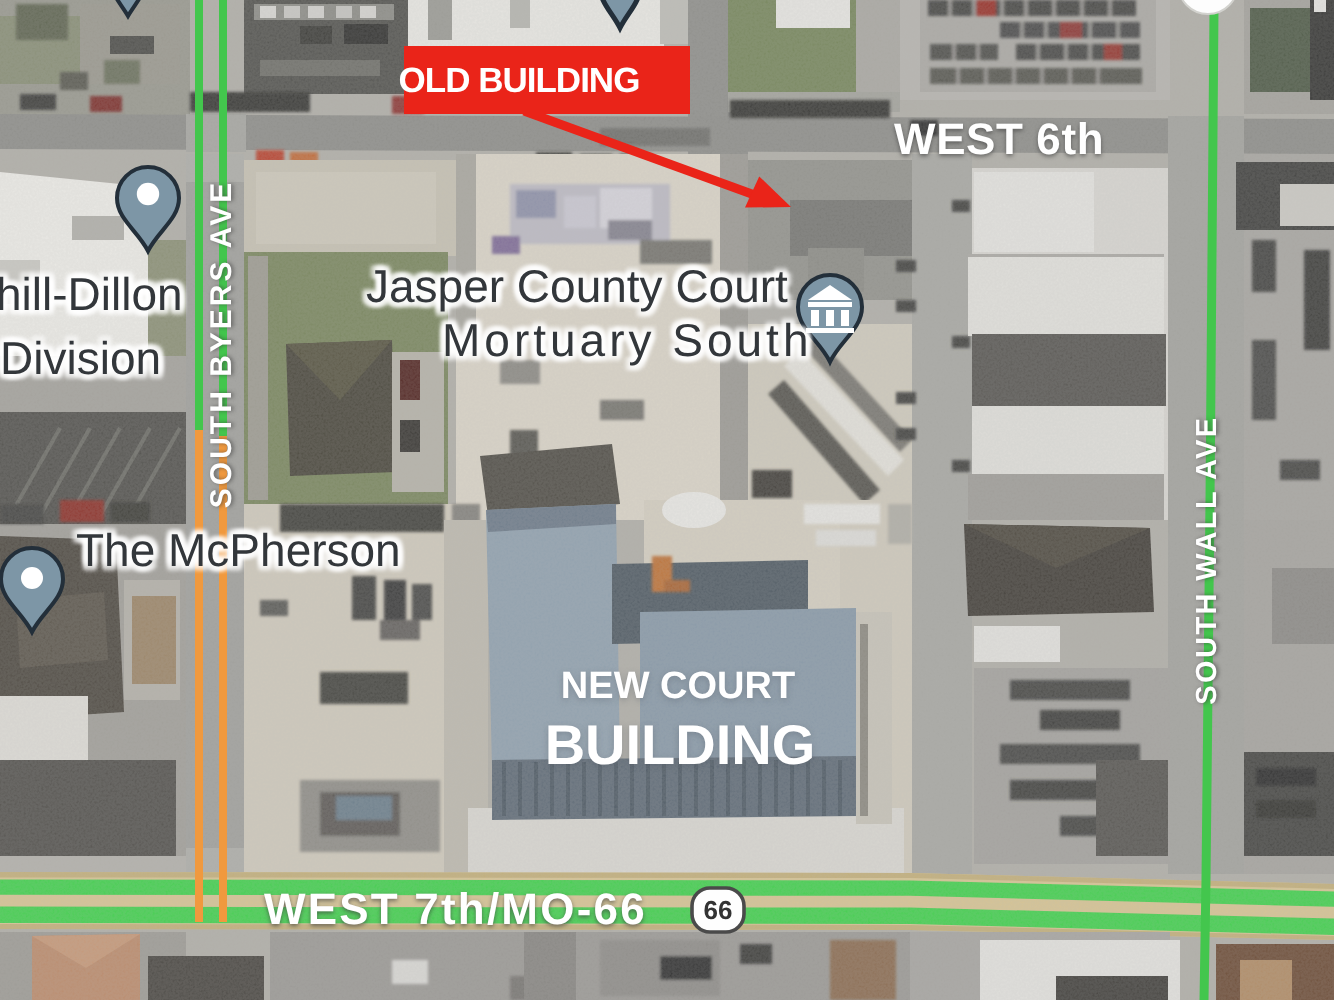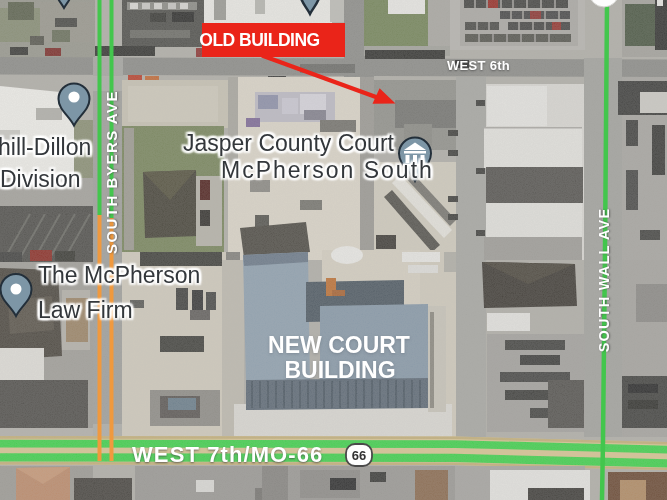--- a/index.html
+++ b/index.html
@@ -413,32 +413,31 @@
  <rect x="202" y="23" width="143" height="34" fill="#ea2419"></rect>
 
  <g>
   <rect x="346" y="444" width="26" height="22" rx="9" ry="9" fill="#fefefe" stroke="#4a4a4a" stroke-width="1.8"></rect>
   <text x="359" y="459.5" font-size="13" font-weight="700" fill="#333" text-anchor="middle" font-family="Liberation Sans,sans-serif">66</text>
  </g>
 </svg>
 
  <div class="road" style="left:202px;top:23px;width:121px;height:34px;line-height:35px;text-align:center;font-size:17.5px;letter-spacing:-0.5px;padding-right:0;text-indent:-6px;text-shadow:none;">OLD BUILDING</div>
 
- <div class="road" style="left:447px;top:59px;font-size:13px;letter-spacing:0.3px;">WEST 6th</div>
+ <div class="road" style="left:447px;top:59px;font-size:22px;letter-spacing:0.3px;">WEST 6th</div>
 
  <div class="road" style="left:132px;top:444px;font-size:22px;letter-spacing:1.1px;">WEST 7th/MO-66</div>
 
  <div class="road" style="left:111px;top:172px;font-size:15px;letter-spacing:1.5px;transform:translate(-50%,-50%) rotate(-90deg);">SOUTH BYERS AVE</div>
 
  <div class="road" style="left:604px;top:280px;font-size:14.5px;letter-spacing:1.2px;transform:translate(-50%,-50%) rotate(-90deg);">SOUTH WALL AVE</div>
 
  <div class="lbl" style="left:-2px;top:136px;">hill-Dillon</div>
  <div class="lbl" style="left:0px;top:168px;">Division</div>
 
  <div class="lbl" style="left:183px;top:132px;">Jasper County Court</div>
- <div class="lbl" style="left:221px;top:159px;letter-spacing:2px;">McPherson South</div>
+ <div class="lbl" style="left:221px;top:159px;letter-spacing:2px;">Mortuary South</div>
 
  <div class="lbl" style="left:38px;top:264px;">The McPherson</div>
- <div class="lbl" style="left:38px;top:299px;">Law Firm</div>
-
- <div class="road" style="left:339px;top:334px;font-size:23px;letter-spacing:0px;transform:translateX(-50%);text-shadow:0 1px 3px rgba(80,90,100,.35);">NEW COURT</div>
- <div class="road" style="left:340px;top:359px;font-size:23px;letter-spacing:0px;transform:translateX(-50%);text-shadow:0 1px 3px rgba(80,90,100,.35);">BUILDING</div>
+
+ <div class="road" style="left:339px;top:334px;font-size:19px;letter-spacing:0px;transform:translateX(-50%);text-shadow:0 1px 3px rgba(80,90,100,.35);">NEW COURT</div>
+ <div class="road" style="left:340px;top:359px;font-size:28px;letter-spacing:0px;transform:translateX(-50%);text-shadow:0 1px 3px rgba(80,90,100,.35);">BUILDING</div>
 </div>
 
 </body></html>

